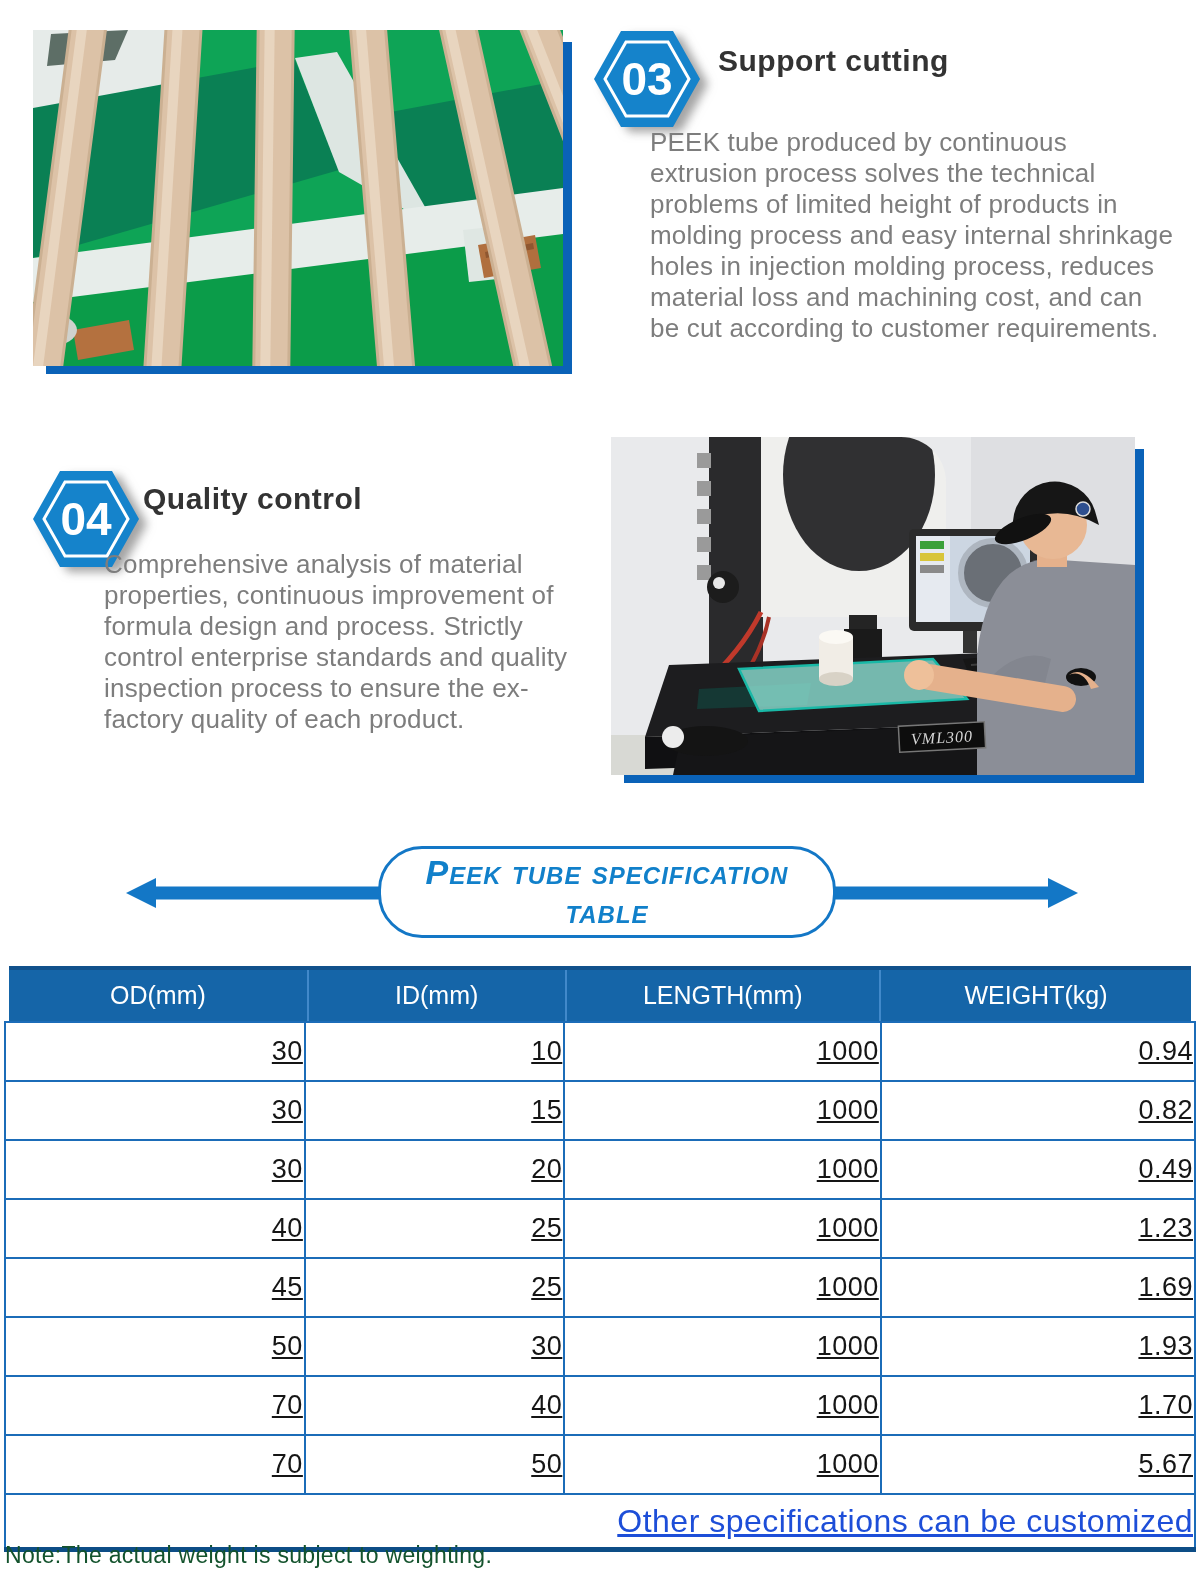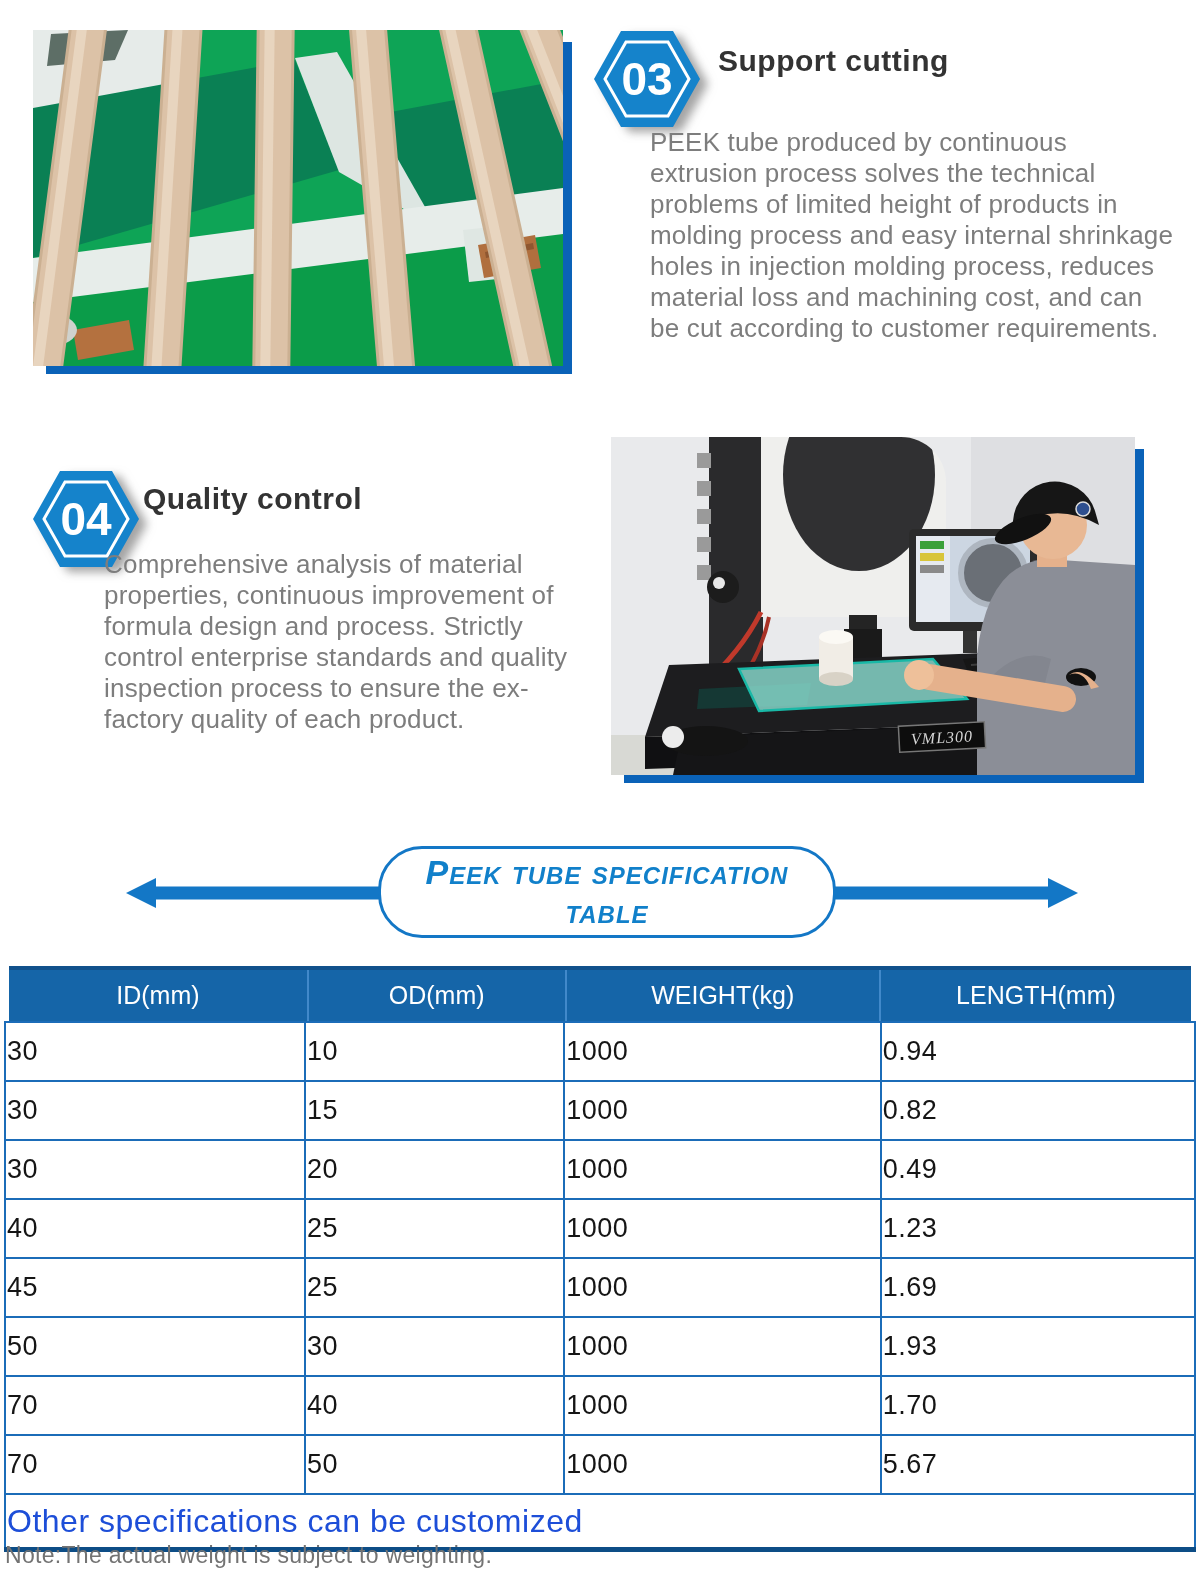--- a/index.html
+++ b/index.html
@@ -45,25 +45,25 @@
       display:grid;grid-template-columns:25.2% 21.8% 26.6% 26.4%;}
   #spec-header .hcell{display:flex;align-items:center;justify-content:center;
       color:#fff;font-size:25px;border-left:2px solid #4189ca;}
   #spec-header .hcell:first-child{border-left:none;}
   table.spec{width:100%;border-collapse:collapse;table-layout:fixed;
       border:2px solid #1b6cb8;border-bottom:5px solid #0d4d86;}
   table.spec col:nth-child(1){width:25.2%;}
   table.spec col:nth-child(2){width:21.8%;}
   table.spec col:nth-child(3){width:26.6%;}
   table.spec col:nth-child(4){width:26.4%;}
-  table.spec td{height:55px;border:2px solid #1b6cb8;text-align:left;
-      font-size:27px;color:#151515;letter-spacing:.5px;}
+  table.spec td{height:55px;border:2px solid #1b6cb8;text-align:right;
+      font-size:27px;color:#151515;letter-spacing:.5px;text-decoration:underline;}
   table.spec td.foot{height:50px;font-size:32px;color:#1d4ed8;border-bottom:none;}
 
-  #note{position:absolute;left:5px;top:1542px;font-size:23px;color:#737373;letter-spacing:.3px;}
+  #note{position:absolute;left:5px;top:1542px;font-size:23px;color:#14532d;letter-spacing:.3px;}
 </style>
 </head>
 <body>
 
 <div id="page">
 
   <div class="photo" id="photo-tubes">
     <svg viewBox="0 0 530 336" preserveAspectRatio="none">
       <rect x="0" y="0" width="530" height="336" fill="#0ea456"></rect>
       <polygon points="0,268 530,200 530,336 0,336" fill="#0b9c49"></polygon>
@@ -213,24 +213,24 @@
       <span id="banner-label">Peek tube specification table</span>
     </div>
     <svg class="arrow" id="arrow-right" viewBox="0 0 244 30" preserveAspectRatio="none">
       <rect x="0" y="8.5" width="216" height="13" fill="#1377c6"></rect>
       <polygon points="244,15 214,0 214,30" fill="#1377c6"></polygon>
     </svg>
   </div>
 
   <div id="spec">
     <div id="spec-header">
+      <div class="hcell">OD(mm)</div>
       <div class="hcell">ID(mm)</div>
-      <div class="hcell">OD(mm)</div>
+      <div class="hcell">LENGTH(mm)</div>
       <div class="hcell">WEIGHT(kg)</div>
-      <div class="hcell">LENGTH(mm)</div>
     </div>
     <table class="spec">
       <colgroup>
           <col>
           <col>
           <col>
           <col>
         </colgroup>
       <tbody>
         <tr>

